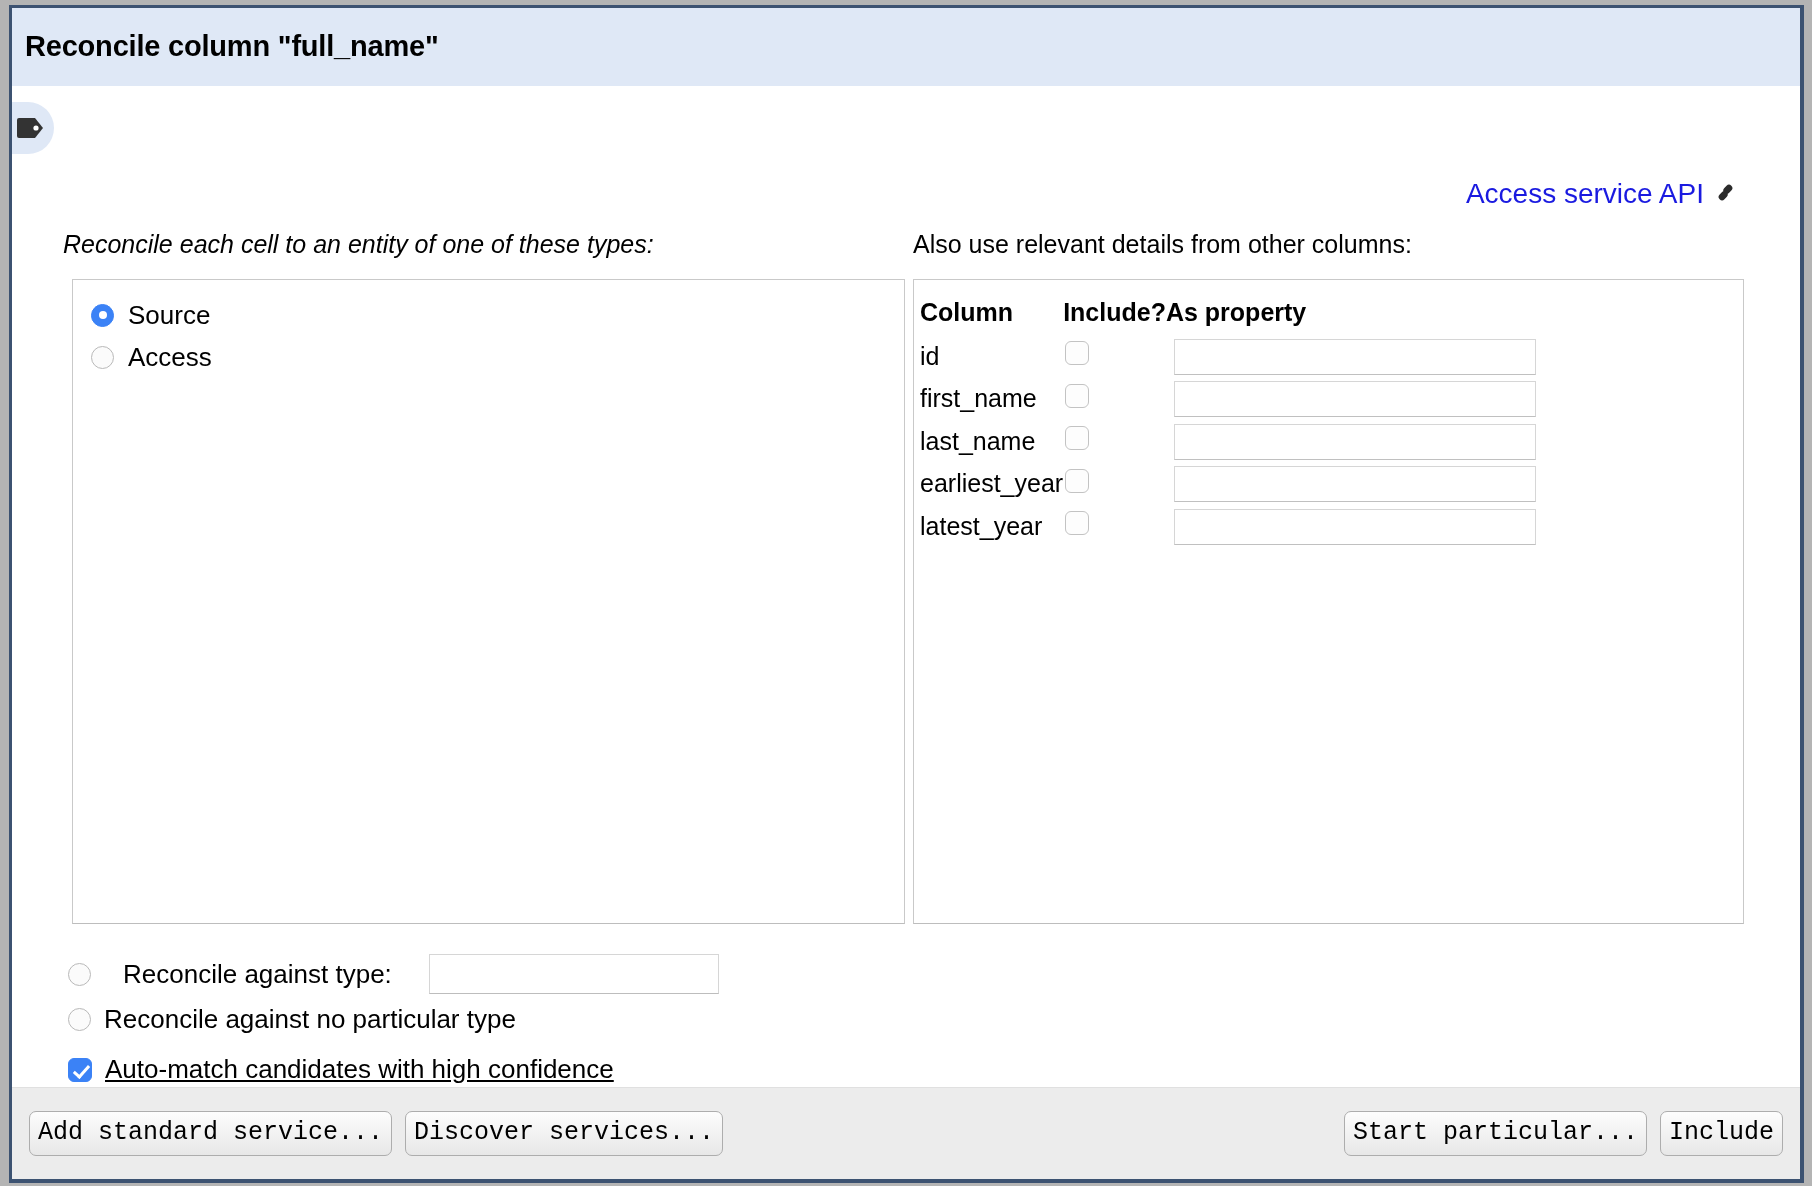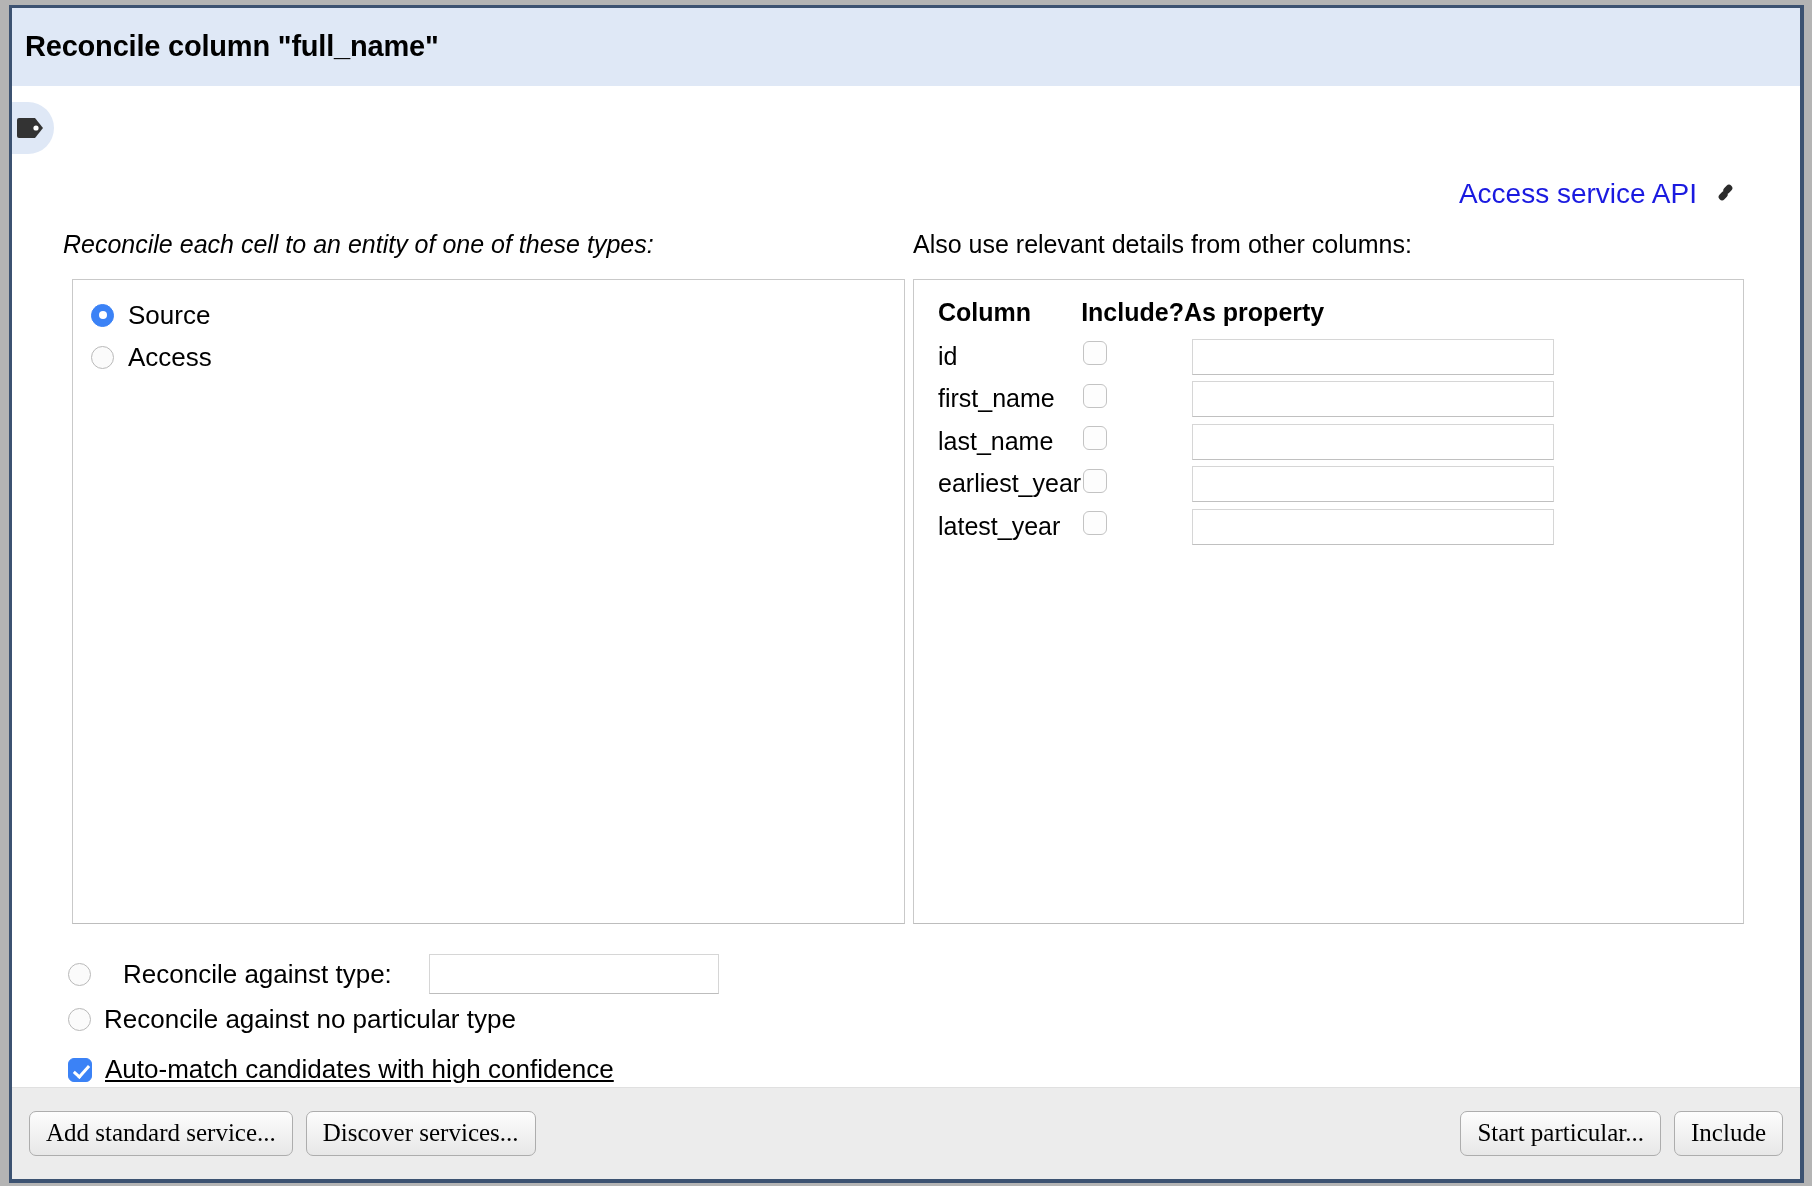--- a/index.html
+++ b/index.html
@@ -62,21 +62,21 @@
     padding-left: 4px;
   }
   #side-tab svg { display: block; }
 
   
   #api-link {
     position: absolute;
     right: 62px; top: 92px;
     display: flex;
     align-items: center;
-    gap: 16px;
+    gap: 9px;
     text-decoration: none;
   }
   #api-link .lbl {
     font-size: 28px;
     color: #1a1ae0;
     text-decoration: none;
   }
   #api-link .chain { display: block; }
 
   
@@ -152,21 +152,21 @@
     left: 8px; top: 3px;
     width: 6px; height: 13px;
     border: solid #fff;
     border-width: 0 3px 3px 0;
     transform: rotate(42deg);
   }
 
   
   #cols-table {
     border-collapse: collapse;
-    margin: 18px 0 0 24px;
+    margin: 18px 0 0 6px;
     width: 570px;
   }
   #cols-table th {
     font-size: 25px;
     font-weight: bold;
     text-align: left;
     padding: 0 0 8px 0;
     color: #000;
     white-space: nowrap;
   }
@@ -215,24 +215,24 @@
     height: 92px;
     background: #ececec;
     border-top: 1px solid #e0e0e0;
     display: flex;
     align-items: center;
     padding: 0 17px;
   }
   #footer .left  { display: flex; gap: 13px; }
   #footer .right { display: flex; gap: 13px; margin-left: auto; }
   .btn {
-    font-family: Liberation Serif, serif;
+    font-family: Liberation Mono, monospace;
     font-size: 25px;
     color: #000;
-    padding: 8px 16px 10px;
+    padding: 8px 8px 10px;
     border: 1px solid #adadad;
     border-radius: 7px;
     background: linear-gradient(#fdfdfd, #e7e7e7);
     line-height: 1;
     white-space: nowrap;
     cursor: default;
   }
 </style>
 </head>
 <body>

